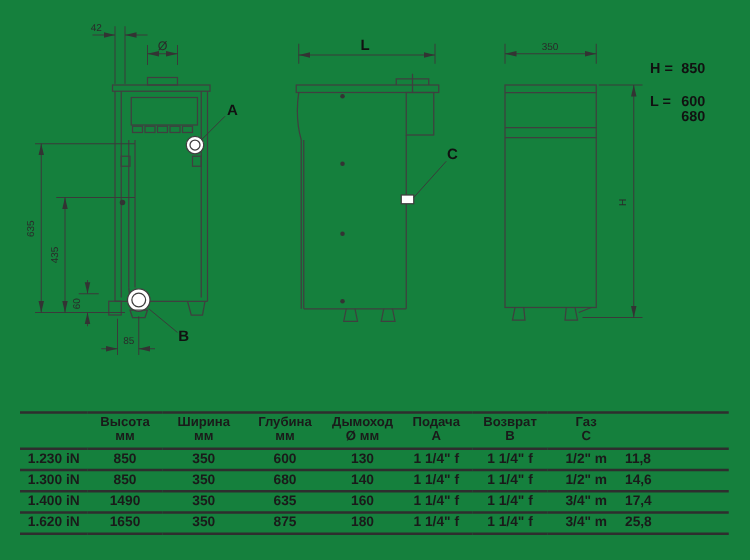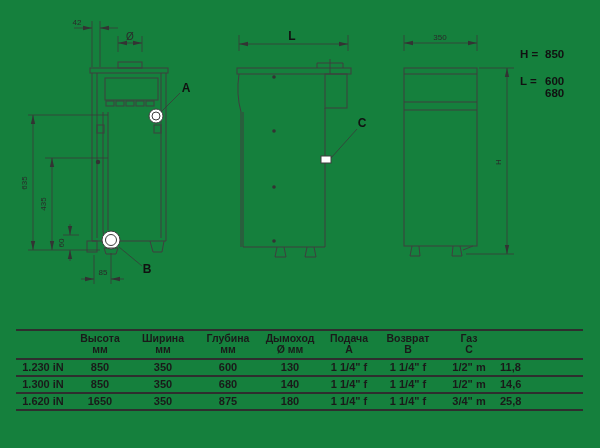--- a/index.html
+++ b/index.html
@@ -196,20 +196,31 @@
         <td>850</td>
         <td>350</td>
         <td>680</td>
         <td>140</td>
         <td>1 1/4" f</td>
         <td>1 1/4" f</td>
         <td>1/2" m</td>
         <td class="num-right">14,6</td>
       </tr>
       <tr>
+        <td>1.400 iN</td>
+        <td>1490</td>
+        <td>350</td>
+        <td>635</td>
+        <td>160</td>
+        <td>1 1/4" f</td>
+        <td>1 1/4" f</td>
+        <td>3/4" m</td>
+        <td class="num-right">17,4</td>
+      </tr>
+      <tr>
         <td>1.620 iN</td>
         <td>1650</td>
         <td>350</td>
         <td>875</td>
         <td>180</td>
         <td>1 1/4" f</td>
         <td>1 1/4" f</td>
         <td>3/4" m</td>
         <td class="num-right">25,8</td>
       </tr>

